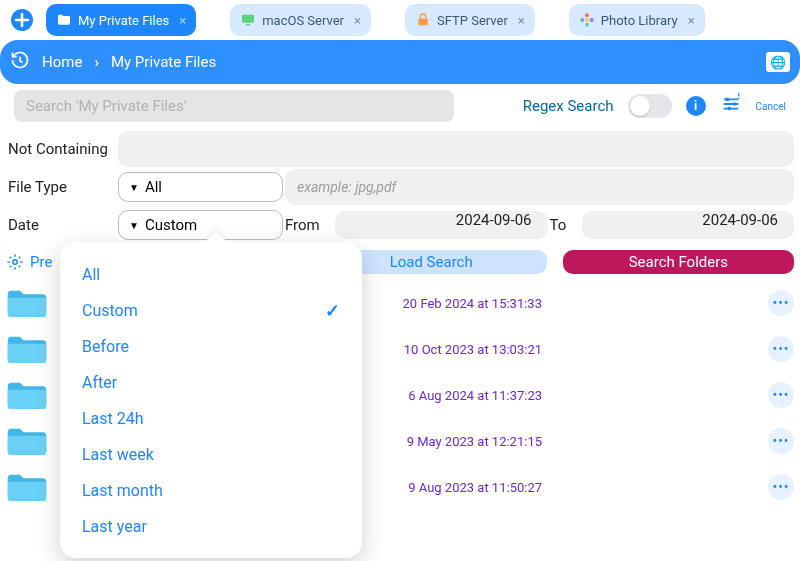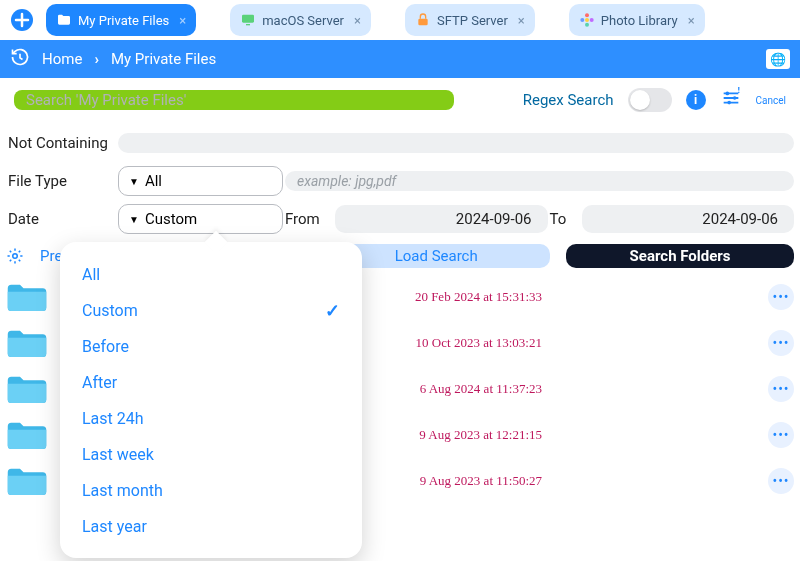--- a/index.html
+++ b/index.html
@@ -7,60 +7,60 @@
   
   .tabbar { display:flex; align-items:stretch; height:40px; background:#fff; padding-left:4px; gap:6px; }
   .add-btn { width:36px; display:flex; align-items:center; justify-content:center; color:#0a7cff; font-size:18px; border-radius:10px; margin:4px 0; }
   .add-btn svg{width:24px;height:24px;}
   .tab { display:flex; align-items:center; gap:6px; padding:0 10px; border-radius:10px; margin:4px 0; font-size:13px; max-width:160px; white-space:nowrap; }
   .tab.active { background:#1e87ff; color:#fff; }
   .tab.inactive { background:#d6e9ff; color:#3a5a7a;margin-left:28px; }
   .tab .ticon { width:16px; height:16px; display:inline-flex; align-items:center; justify-content:center; font-size:12px;}
   .tab .close { margin-left:4px; font-size:13px; color:inherit; opacity:.6;}
   
-  .crumbbar { height:38px; background:#2e8fff; color:#fff; display:flex; align-items:center; padding:8px 10px; gap:12px; font-size:15px;}
+  .crumbbar { height:44px; background:#2e8fff; color:#fff; display:flex; align-items:center; padding:8px 10px; gap:12px; font-size:15px;border-radius:18px;}
   .crumbbar .spacer{flex:1;}
   .history-icon svg{width:20px;height:20px;}
   .globe-icon{width:24px;height:20px; background:#fff; border-radius:3px; display:flex;align-items:center;justify-content:center;color:#2e8fff;font-size:13px;}
   
   .searchbar { height:44px; display:flex; align-items:center; padding:0 14px; gap:14px; }
-  .searchbar input.search { flex:0 0 440px; height:20px; border:none; background:#84cc16; border-radius:8px; padding:0 12px; font-size:15px; color:#333; }
+  .searchbar input.search { flex:0 0 440px; height:32px; border:none; background:#e5e5e5; border-radius:8px; padding:0 12px; font-size:15px; color:#333; }
   .searchbar input.search::placeholder{color:#b0b2b6;}
   .searchbar .fill{flex:1;}
   .regex-label{font-size:15px;color:#0369a1;}
   .toggle{ width:44px;height:24px;border-radius:12px;background:#e5e6e9; position:relative;}
   .toggle::after{content:"";position:absolute;left:2px;top:2px;width:20px;height:20px;border-radius:50%;background:#fff;box-shadow:0 1px 2px rgba(0,0,0,.2);}
   .info-icon{width:20px;height:20px;border-radius:50%;background:#1e87ff;color:#fff;display:flex;align-items:center;justify-content:center;font-size:12px;font-weight:bold;}
   .filter-icon svg{width:22px;height:22px;}
   .cancel-link{color:#1e87ff;font-size:10px;}
   
   .filters{padding:2px 6px 0 6px;}
   .frow{display:flex;align-items:center;height:38px;gap:2px;}
   .frow .lbl{width:110px;font-size:15px;color:#222;padding-left:2px;}
-  .pill-input{flex:1;height:20px;border:none;background:#eef0f2;border-radius:10px;padding:0 12px;font-size:14px;}
+  .pill-input{flex:1;height:36px;border:none;background:#eef0f2;border-radius:10px;padding:0 12px;font-size:14px;}
   .pill-input.placeholder{color:#9aa0a6;font-style:italic;display:flex;align-items:center;}
   .dd{width:165px;height:30px;background:#fff;border:1px solid #b9bcc2;border-radius:10px;display:flex;align-items:center;padding:0 10px;gap:6px;font-size:15px;}
   .dd .tri{font-size:10px;}
   .date-lbl{font-size:15px;color:#222;width:48px;}
   .date-val{font-size:15px;color:#222;text-align:right;flex:1;padding-right:4px;}
-  .date-box{flex:1;height:28px;background:#eef0f2;border-radius:10px;display:flex;align-items:center;padding:0 12px;}
+  .date-box{flex:1;height:28px;background:#eef0f2;border-radius:10px;display:flex;align-items:flex-start;padding:0 12px;}
   
   .actionrow{display:flex;align-items:center;gap:16px;padding:6px 6px 0 6px;}
-  .presets{display:flex;align-items:center;gap:16px;color:#1e87ff;font-size:15px;}
+  .presets{display:flex;align-items:center;gap:6px;color:#1e87ff;font-size:15px;}
   .presets svg{width:18px;height:18px;}
   .bigbtn{flex:1;height:24px;border:none;border-radius:10px;font-size:15px;display:flex;align-items:center;justify-content:center;}
   .bigbtn.light{background:#cde3ff;color:#1e87ff;}
   .bigbtn.light2{background:#cde3ff;color:#1e87ff;}
-  .bigbtn.primary{background:#0f172a;color:#fff;font-weight:bold;}
+  .bigbtn.primary{background:#be185d;color:#fff;}
   
   .files{padding:6px 6px 0 6px;}
   .file{display:flex;align-items:center;height:46px;gap:18px;}
   .folder-icon{width:42px;height:34px;}
   .folder-icon svg{width:42px;height:34px;}
-  .fdate{font-size:13px;color:#be185d;font-family:Liberation Serif, serif;}
+  .fdate{font-size:13px;color:#6d28d9;}
   .ffill{flex:1;}
   .more{width:26px;height:26px;border-radius:50%;background:#e8f1ff;color:#1e87ff;display:flex;align-items:center;justify-content:center;font-size:14px;letter-spacing:1px;}
   
   .popover{position:absolute; left:60px; top:242px; width:302px; background:#fff; border-radius:16px; box-shadow:0 8px 24px rgba(0,0,0,.18); padding:14px 0;}
   .popover::before{content:"";position:absolute;top:-8px;left:148px;width:16px;height:16px;background:#fff;transform:rotate(45deg);box-shadow:-2px -2px 4px rgba(0,0,0,.05);}
   .popover .opt{height:36px;display:flex;align-items:center;padding:0 22px;color:#1e87ff;font-size:16px;justify-content:space-between;}
   .popover .check{color:#1e87ff;font-size:18px;font-weight:bold;}
 </style>
 </head>
 <body>
@@ -224,21 +224,21 @@
     <span class="fdate">6 Aug 2024 at 11:37:23</span>
     <span style="width:190px;"></span>
     <div class="more">•••</div>
   </div>
   <div class="file">
     <span class="folder-icon"><svg viewBox="0 0 48 36">
           <path fill="#3fb7e8" d="M2 8a4 4 0 0 1 4-4h10l4 4h22a4 4 0 0 1 4 4v18a4 4 0 0 1-4 4H6a4 4 0 0 1-4-4V8z"></path>
           <path fill="#6bd0f5" d="M2 12h44v18a4 4 0 0 1-4 4H6a4 4 0 0 1-4-4V12z"></path>
         </svg></span>
     <span class="ffill"></span>
-    <span class="fdate">9 Aug 2023 at 12:21:15</span>
+    <span class="fdate">9 May 2023 at 12:21:15</span>
     <span style="width:190px;"></span>
     <div class="more">•••</div>
   </div>
   <div class="file">
     <span class="folder-icon"><svg viewBox="0 0 48 36">
           <path fill="#3fb7e8" d="M2 8a4 4 0 0 1 4-4h10l4 4h22a4 4 0 0 1 4 4v18a4 4 0 0 1-4 4H6a4 4 0 0 1-4-4V8z"></path>
           <path fill="#6bd0f5" d="M2 12h44v18a4 4 0 0 1-4 4H6a4 4 0 0 1-4-4V12z"></path>
         </svg></span>
     <span class="ffill"></span>
     <span class="fdate">9 Aug 2023 at 11:50:27</span>

